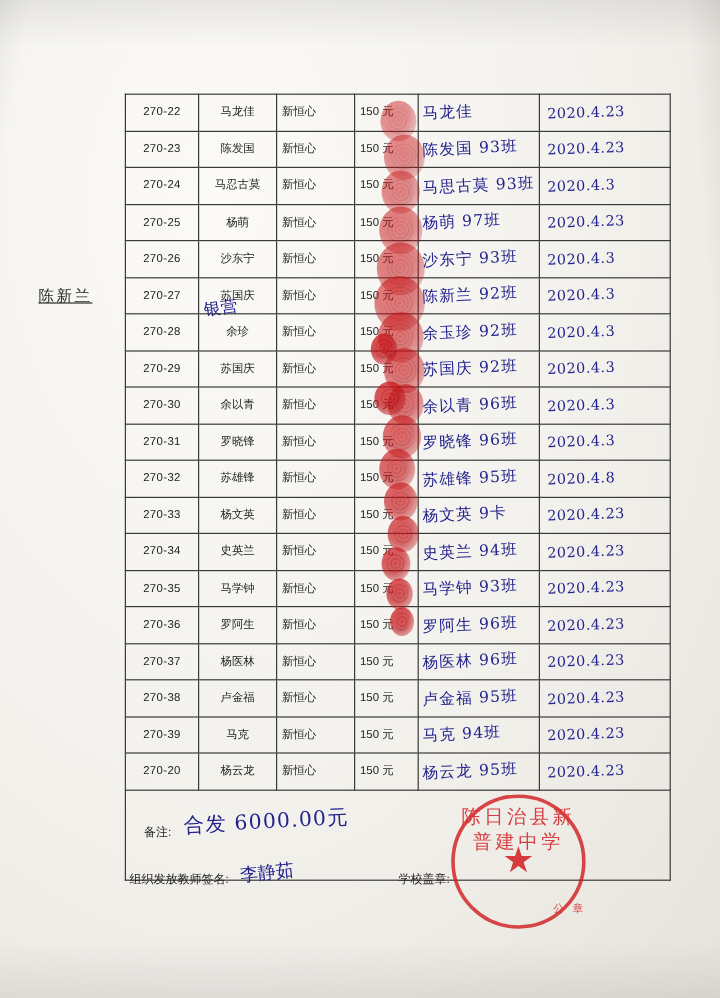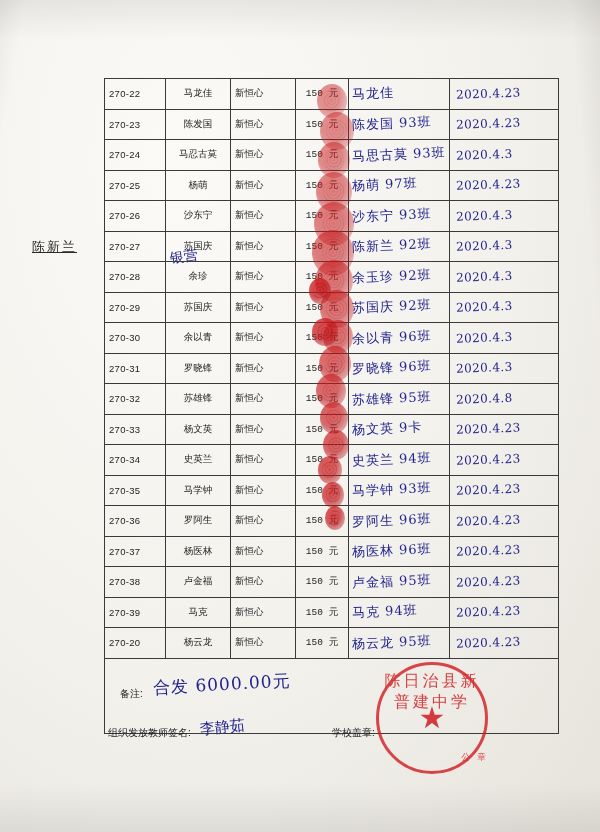--- a/index.html
+++ b/index.html
@@ -44,24 +44,24 @@
   }
   #form-table td {
     border: 1px solid #3a3a3a;
     height: 29.5px;
     padding: 0 4px;
     font-size: 9.5px;
     color: #1d1d1d;
     vertical-align: middle;
     position: relative;
   }
-  td.c-id      { width: 52px; text-align: left; letter-spacing: .3px; }
+  td.c-id      { width: 52px; text-align: center; letter-spacing: .3px; }
   td.c-name    { width: 56px; text-align: center; }
   td.c-school  { width: 56px; text-align: left; }
-  td.c-amount  { width: 44px; text-align: center; font-family: Liberation Mono, monospace; }
+  td.c-amount  { width: 44px; text-align: left; }
   td.c-sign    { width: 92px; }
   td.c-date    { width: 100px; }
 
   
   .hw {
     font-family: "DejaVu Serif", serif;
     color: #20209a;
     position: absolute;
     white-space: nowrap;
     pointer-events: none;

